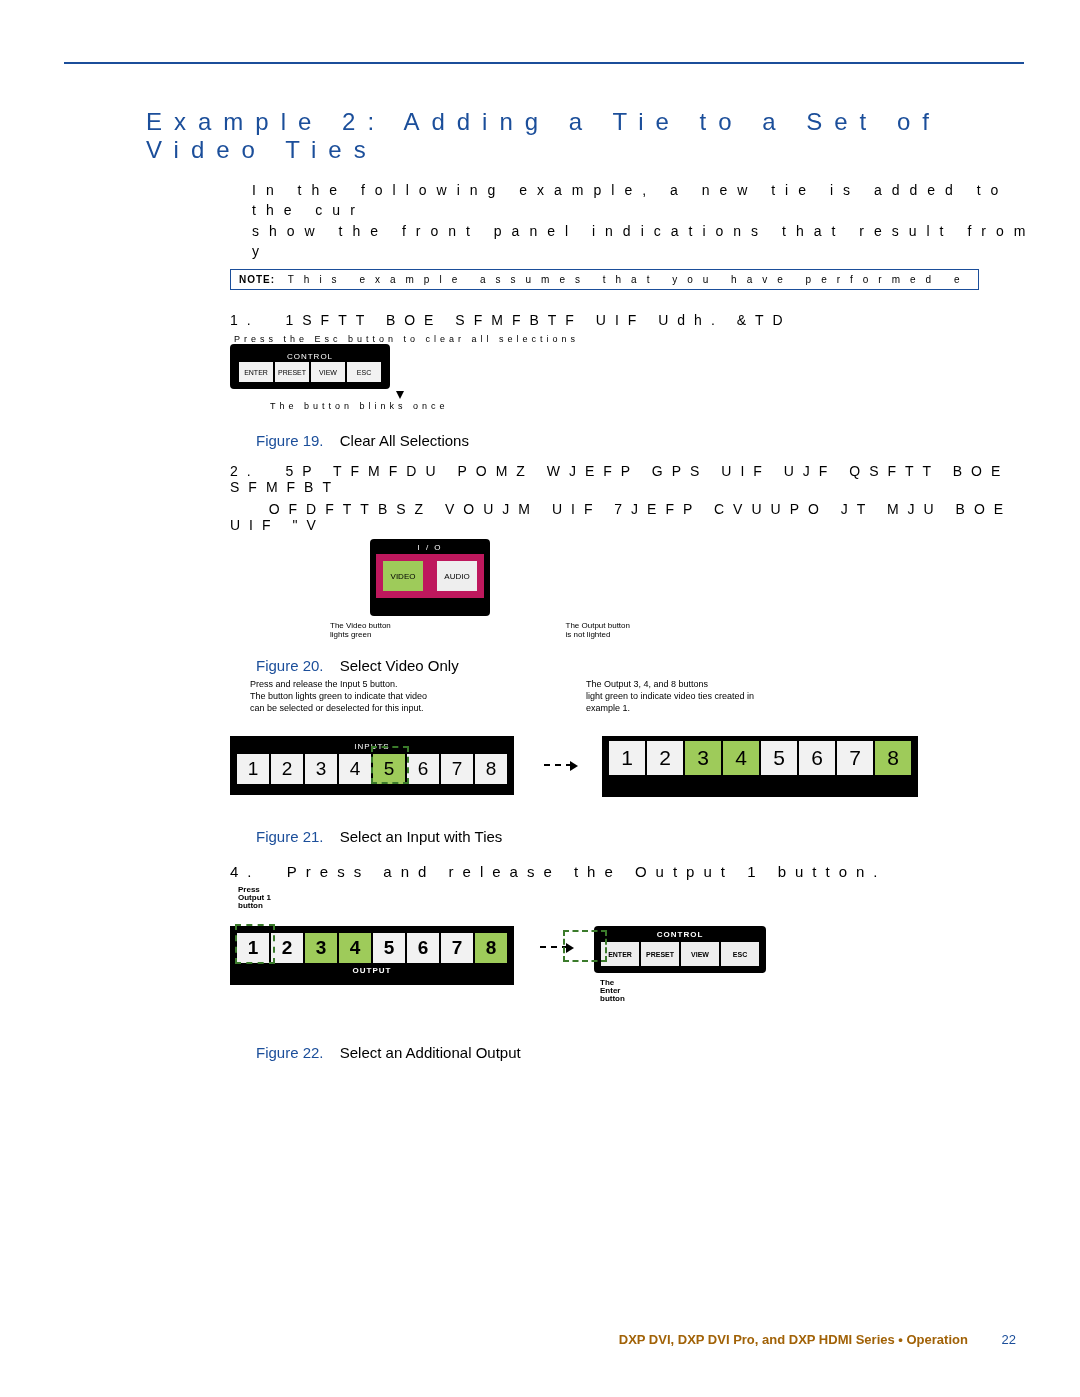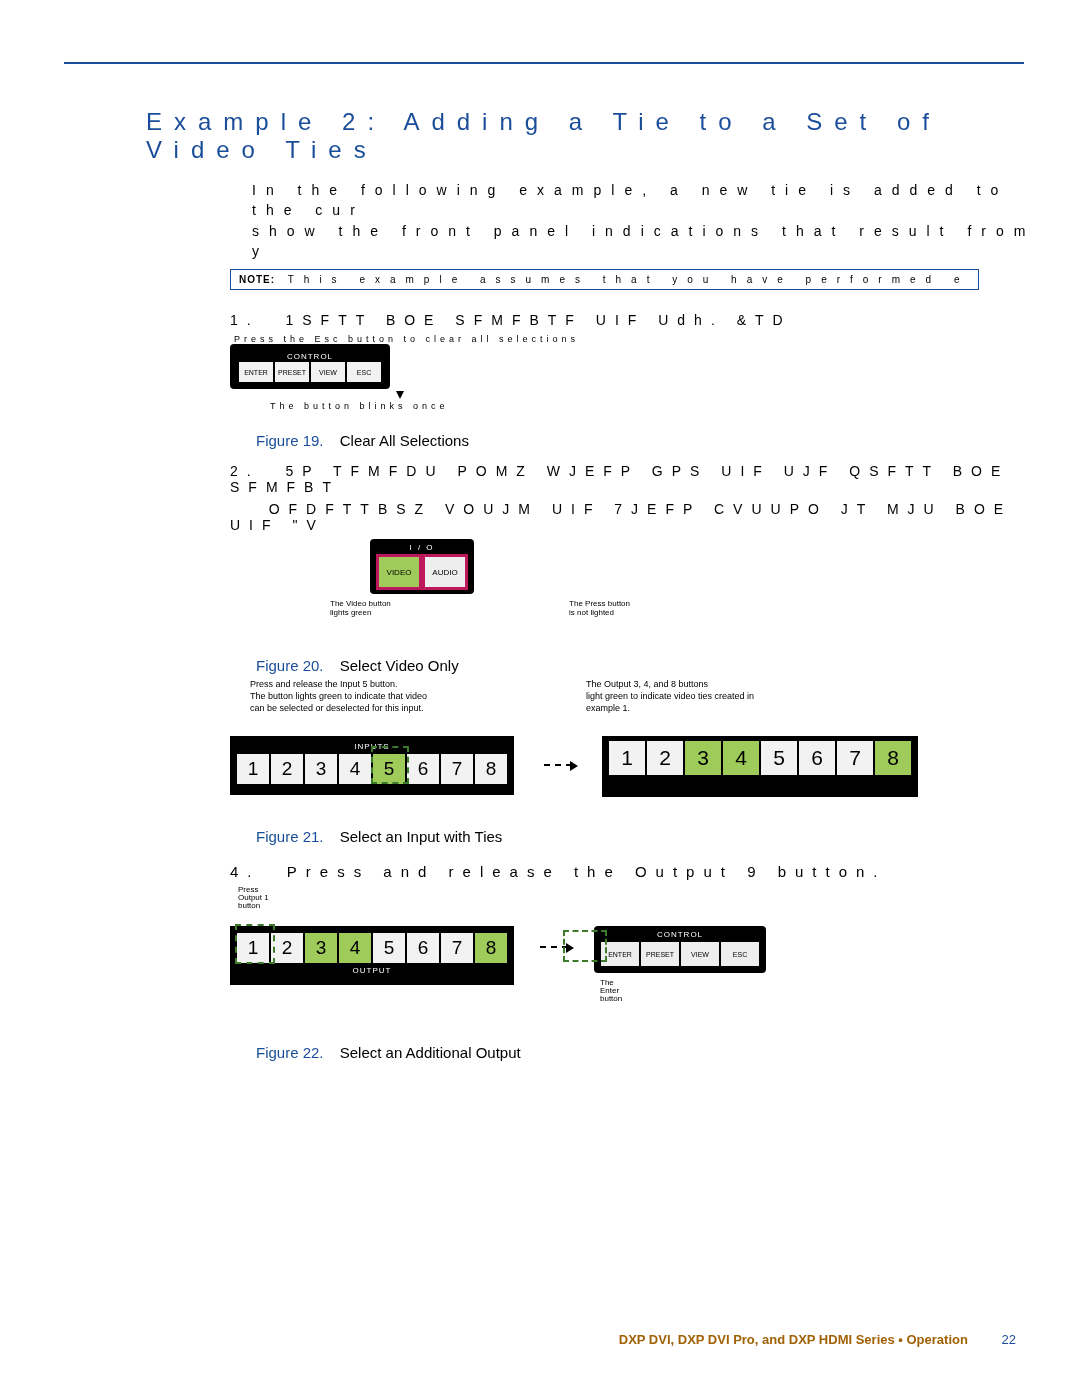--- a/index.html
+++ b/index.html
@@ -114,28 +114,28 @@
     border-top: 8px solid #000;
     margin: 2px auto;
   }
   .blinks { font-size: 9px; letter-spacing: 4px; margin-left: 40px; }
 
   
   .io-panel {
     display: inline-block;
     background: #000;
     border-radius: 4px;
-    padding: 4px 6px 4px 6px;
+    padding: 4px 6px 18px 6px;
     margin-left: 140px;
   }
   .io-title { color: #fff; font-size: 8px; text-align: center; letter-spacing: 2px; margin-bottom: 2px; }
   .io-row { display: flex; }
   .io-btn {
     width: 40px; height: 30px;
-    border: 3px solid #be185d;
+    border: 7px solid #be185d;
     background: #eee;
     font-size: 8px;
     display: flex; align-items: center; justify-content: center;
     letter-spacing: 0;
   }
   .io-btn.lit { background: #9ecb5a; }
   .io-notes { display: flex; justify-content: space-between; width: 300px; margin-left: 100px; margin-top: 6px;}
   .io-note { font-size: 8px; line-height: 1.1; }
 
   
@@ -273,21 +273,21 @@
         <div class="io-btn lit">VIDEO</div>
         <div class="io-btn">AUDIO</div>
       </div>
     </div>
     <div class="io-notes">
       <div class="io-note">
         <div>The Video button</div>
         <div>lights green</div>
       </div>
       <div class="io-note">
-        <div>The Press button</div>
+        <div>The Output button</div>
         <div>is not lighted</div>
       </div>
     </div>
   </div>
 
   <div class="fig-caption">
     <span class="fnum">Figure 20.</span>
     <span>Select Video Only</span>
   </div>
 
@@ -340,24 +340,24 @@
   </div>
 
   <div class="fig-caption">
     <span class="fnum">Figure 21.</span>
     <span>Select an Input with Ties</span>
   </div>
 
   
   <div class="step-normal">
     <span>4.</span>&nbsp;
-    <span>Press and release the Output 9 button.</span>
-  </div>
-
-  <div class="diagram" style="height:150px; position:relative;">
+    <span>Press and release the Output 1 button.</span>
+  </div>
+
+  <div class="diagram" style="height:150px; position:relative;font-weight:bold;">
     <div class="tiny-col" style="position:absolute; left:4px; top:0;">
       <div>Press</div>
       <div>Output 1</div>
       <div>button</div>
     </div>
     <div class="step4-wrap" style="position:absolute; top:34px; left:0;">
       <div class="strip">
         <div class="strip-row">
           <div class="num-btn">1</div>
           <div class="num-btn">2</div>

